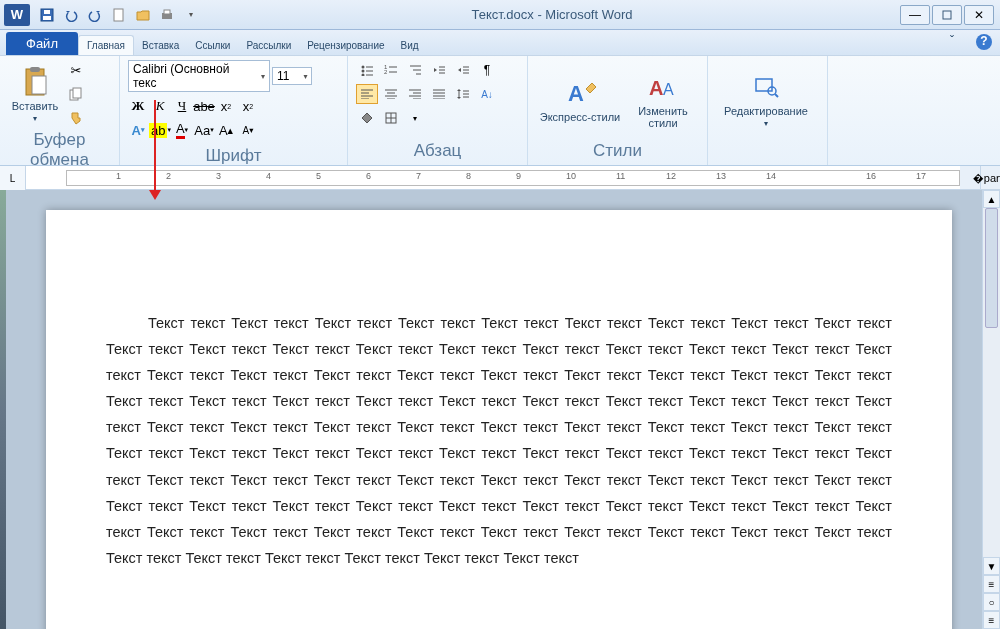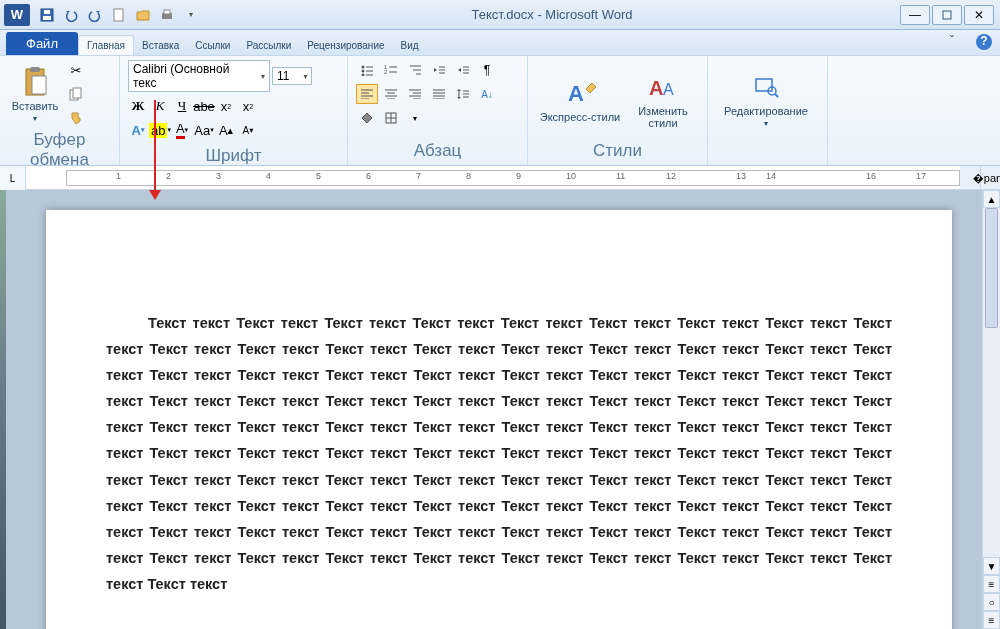--- a/index.html
+++ b/index.html
@@ -52,21 +52,21 @@
 
 
 .red-arrow { position: absolute; left: 154px; top: 100px; width: 2px; height: 92px; background: #d22; z-index: 50; }
 .red-arrow::after { content: ''; position: absolute; bottom: -8px; left: -5px; border-left: 6px solid transparent; border-right: 6px solid transparent; border-top: 10px solid #d22; }
 
 
 .doc-area { position: absolute; top: 190px; left: 0; right: 0; bottom: 0; display: flex; background: #5a7590; }
 .left-strip { width: 6px; background: linear-gradient(#8a9, #678, #456); }
 .doc-scroll { flex: 1; background: #b8c8d8; overflow: hidden; position: relative; }
 .page { background: #fff; margin: 20px 30px 0 40px; padding: 100px 60px 20px 60px; box-shadow: 0 0 8px rgba(0,0,0,0.3); min-height: 500px; font-family: Calibri, sans-serif; font-size: 14.5px; color: #222; line-height: 1.8; text-align: justify; }
-.page p:first-child { text-indent: 42px; font-weight: bold; }
+.page p:first-child { text-indent: 42px; }
 .vscroll { width: 18px; background: #e8eef5; border-left: 1px solid #c5d6e8; display: flex; flex-direction: column; }
 .vs-btn { height: 18px; display: flex; align-items: center; justify-content: center; font-size: 10px; cursor: pointer; background: #eef4fa; border: 1px solid #c5d6e8; }
 .vs-track { flex: 1; position: relative; }
 .vs-thumb { position: absolute; top: 0; left: 2px; right: 2px; height: 120px; background: #d0dcea; border: 1px solid #aac; border-radius: 2px; cursor: pointer; }
 
 svg { display: block; }
 </style>
 </head>
 <body>
 
@@ -370,21 +370,21 @@
       <span class="ruler-num" style="left: 190px;">3</span>
       <span class="ruler-num" style="left: 240px;">4</span>
       <span class="ruler-num" style="left: 290px;">5</span>
       <span class="ruler-num" style="left: 340px;">6</span>
       <span class="ruler-num" style="left: 390px;">7</span>
       <span class="ruler-num" style="left: 440px;">8</span>
       <span class="ruler-num" style="left: 490px;">9</span>
       <span class="ruler-num" style="left: 540px;">10</span>
       <span class="ruler-num" style="left: 590px;">11</span>
       <span class="ruler-num" style="left: 640px;">12</span>
-      <span class="ruler-num" style="left: 710px;">13</span>
+      <span class="ruler-num" style="left: 690px;">13</span>
       <span class="ruler-num" style="left: 740px;">14</span>
       <span class="ruler-num" style="left: 790px; margin-top: 24px;">15</span>
       <span class="ruler-num" style="left: 840px;">16</span>
       <span class="ruler-num" style="left: 890px;">17</span>
     </div>
   <div class="ruler-end">�pane</div>
 </div>
 
 <div class="doc-area">
   <div class="left-strip"></div>

